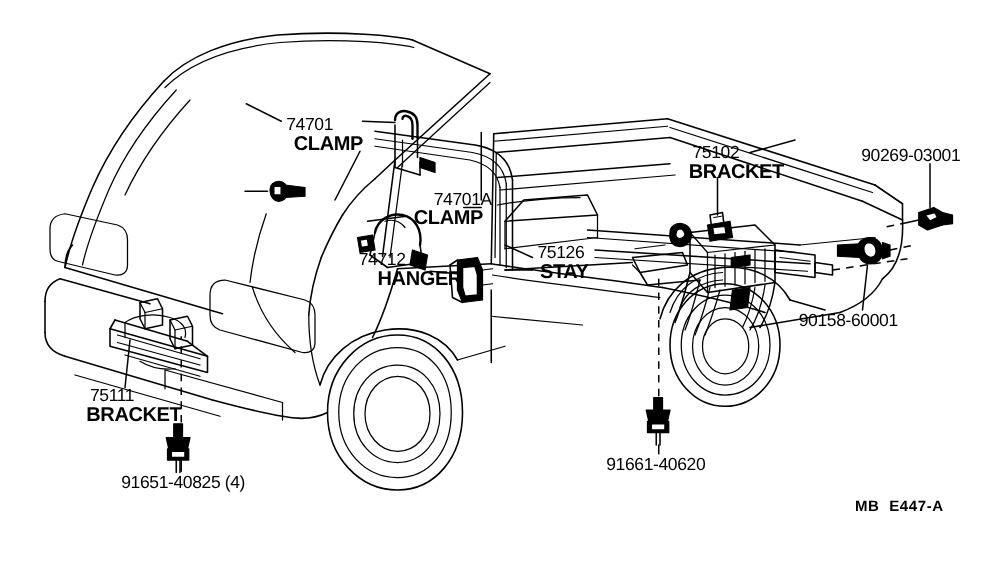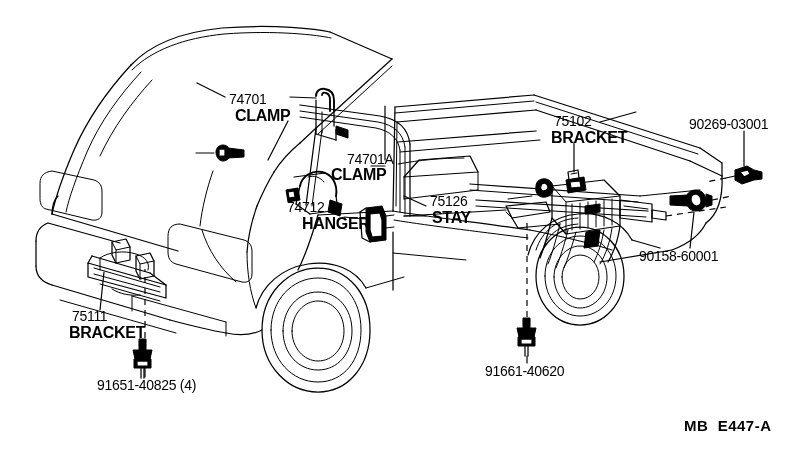--- a/index.html
+++ b/index.html
@@ -35,27 +35,26 @@
   .label-num {
     font-size: 14px;
     font-weight: 400;
   }
   .label-sub {
     font-size: 16px;
     font-weight: 700;
   }
   .footer-code {
     position: absolute;
-    font-size: 15px;
+    font-size: 12px;
     font-weight: 700;
     letter-spacing: 0.5px;
     color: #000000;
     font-family: "Liberation Sans", sans-serif;
     white-space: pre;
-    margin-top: 19px;
   }
   
   .ln  { fill: none; stroke: #000; stroke-width: 1.25; stroke-linecap: round; stroke-linejoin: round; }
   .ln-t{ fill: none; stroke: #000; stroke-width: 1; stroke-linecap: round; stroke-linejoin: round; }
   .ln-h{ fill: none; stroke: #000; stroke-width: 1.9; stroke-linecap: round; stroke-linejoin: round; }
   .lead{ fill: none; stroke: #000; stroke-width: 1.2; stroke-linecap: round; }
   .dash{ fill: none; stroke: #000; stroke-width: 1.2; stroke-dasharray: 6 5; stroke-linecap: butt; }
   .fillk { fill: #000; stroke: #000; stroke-width: 1; stroke-linejoin: round; }
   .fillw { fill: #fff; stroke: #000; stroke-width: 1.25; stroke-linejoin: round; }
 </style>

